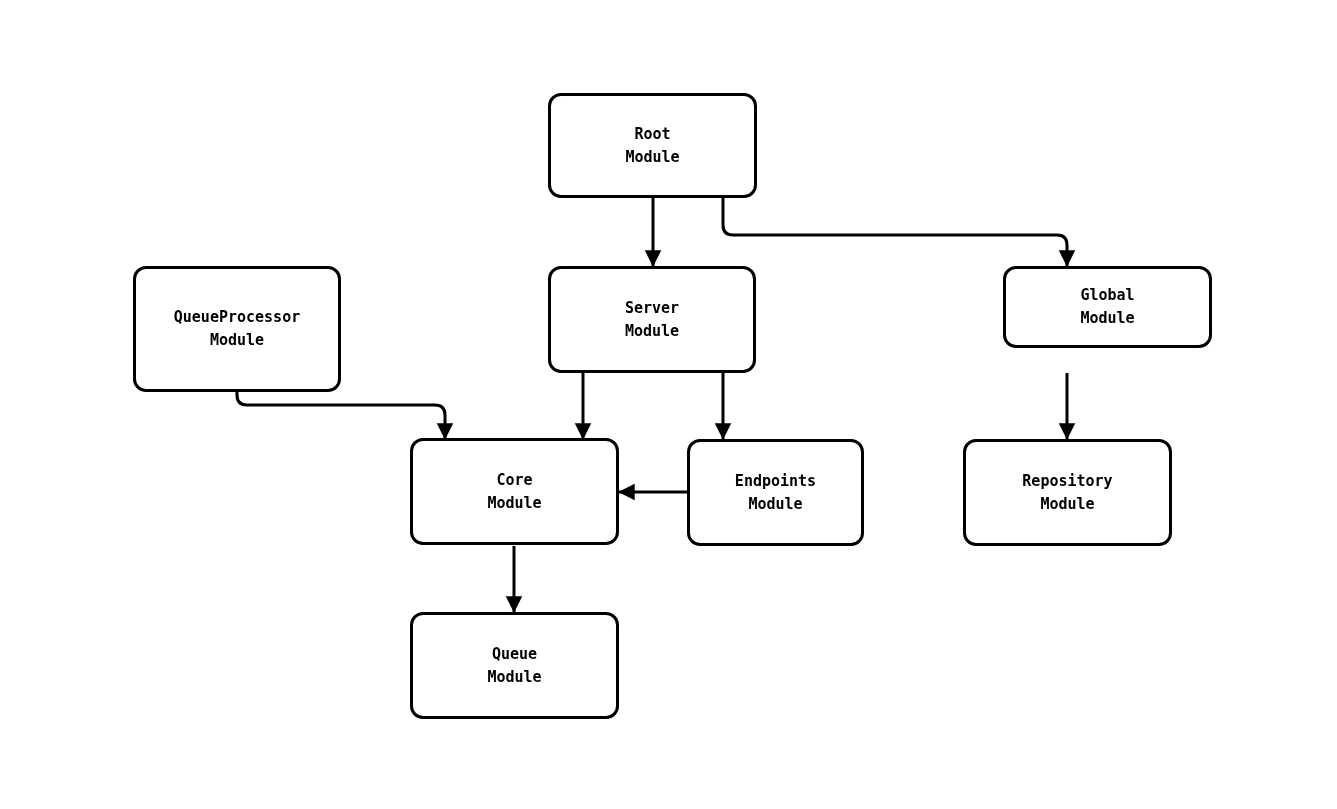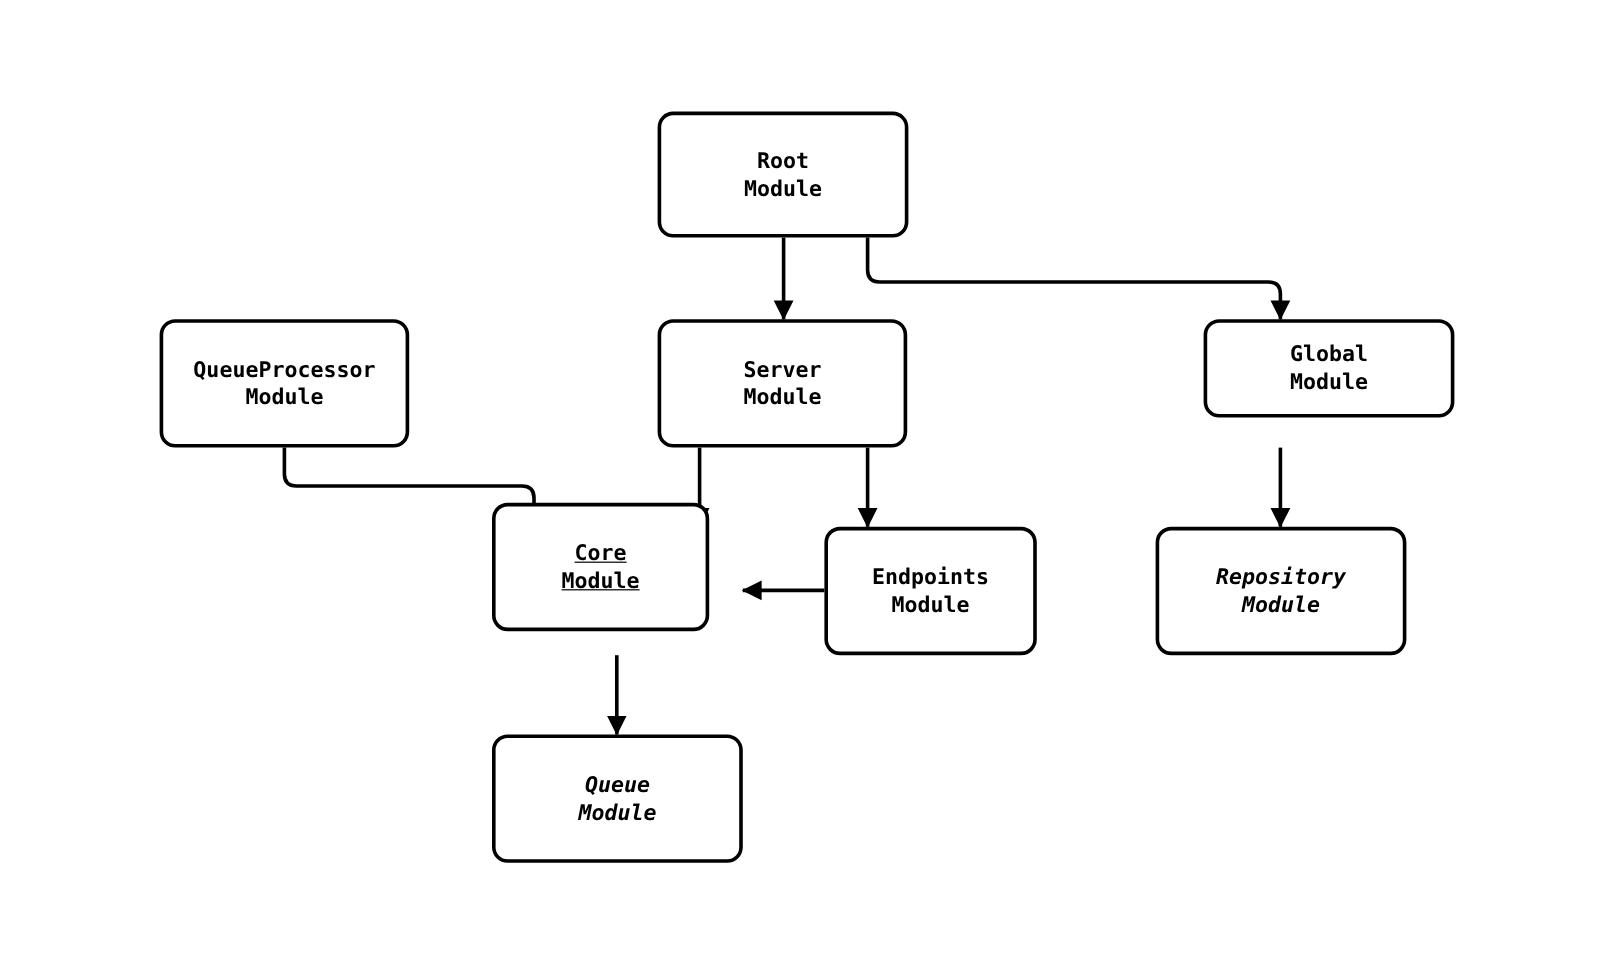--- a/index.html
+++ b/index.html
@@ -39,21 +39,21 @@
     position: absolute;
     box-sizing: border-box;
     background: #ffffff;
     border: 3px solid #000000;
     border-radius: 13px;
     display: flex;
     align-items: center;
     justify-content: center;
   }
   .node-label {
-    font-size: 18px;
+    font-size: 15px;
     font-weight: bold;
     line-height: 23px;
     color: #000000;
     text-align: center;
     white-space: pre-line;
   }
 </style>
 </head>
 <body>
 
@@ -71,42 +71,42 @@
       <path class="edge" d="M 723,373 L 723,439" marker-end="url(#arrow)"></path>
       <path class="edge" d="M 687,492 L 619,492" marker-end="url(#arrow)"></path>
       <path class="edge" d="M 1067,373 L 1067,439" marker-end="url(#arrow)"></path>
       <path class="edge" d="M 514,546 L 514,612" marker-end="url(#arrow)"></path>
     </svg>
   <div class="node-layer">
       <div class="node" style="left: 548px; top: 93px; width: 209px; height: 105px;">
         <span class="node-label">Root
 Module</span>
       </div>
-      <div class="node" style="left: 133px; top: 266px; width: 208px; height: 107px;">
+      <div class="node" style="left: 133px; top: 266px; width: 208px; height: 126px;">
         <span class="node-label">QueueProcessor
 Module</span>
       </div>
       <div class="node" style="left: 548px; top: 266px; width: 208px; height: 107px;">
         <span class="node-label">Server
 Module</span>
       </div>
       <div class="node" style="left: 963px; top: 266px; width: 209px; height: 82px; margin-left: 40px;">
         <span class="node-label">Global
 Module</span>
       </div>
-      <div class="node" style="left: 410px; top: 419px; width: 181px; height: 107px; text-decoration: underline;">
+      <div class="node" style="left: 410px; top: 438px; width: 209px; height: 107px;">
         <span class="node-label">Core
 Module</span>
       </div>
       <div class="node" style="left: 687px; top: 439px; width: 177px; height: 107px;">
         <span class="node-label">Endpoints
 Module</span>
       </div>
-      <div class="node" style="left: 963px; top: 439px; width: 209px; height: 107px; font-style: italic;">
+      <div class="node" style="left: 963px; top: 439px; width: 209px; height: 107px;">
         <span class="node-label">Repository
 Module</span>
       </div>
-      <div class="node" style="left: 410px; top: 612px; width: 209px; height: 107px; font-style: italic;">
+      <div class="node" style="left: 410px; top: 612px; width: 209px; height: 107px;">
         <span class="node-label">Queue
 Module</span>
       </div>
     </div>
 </div>
 
 </body></html>

